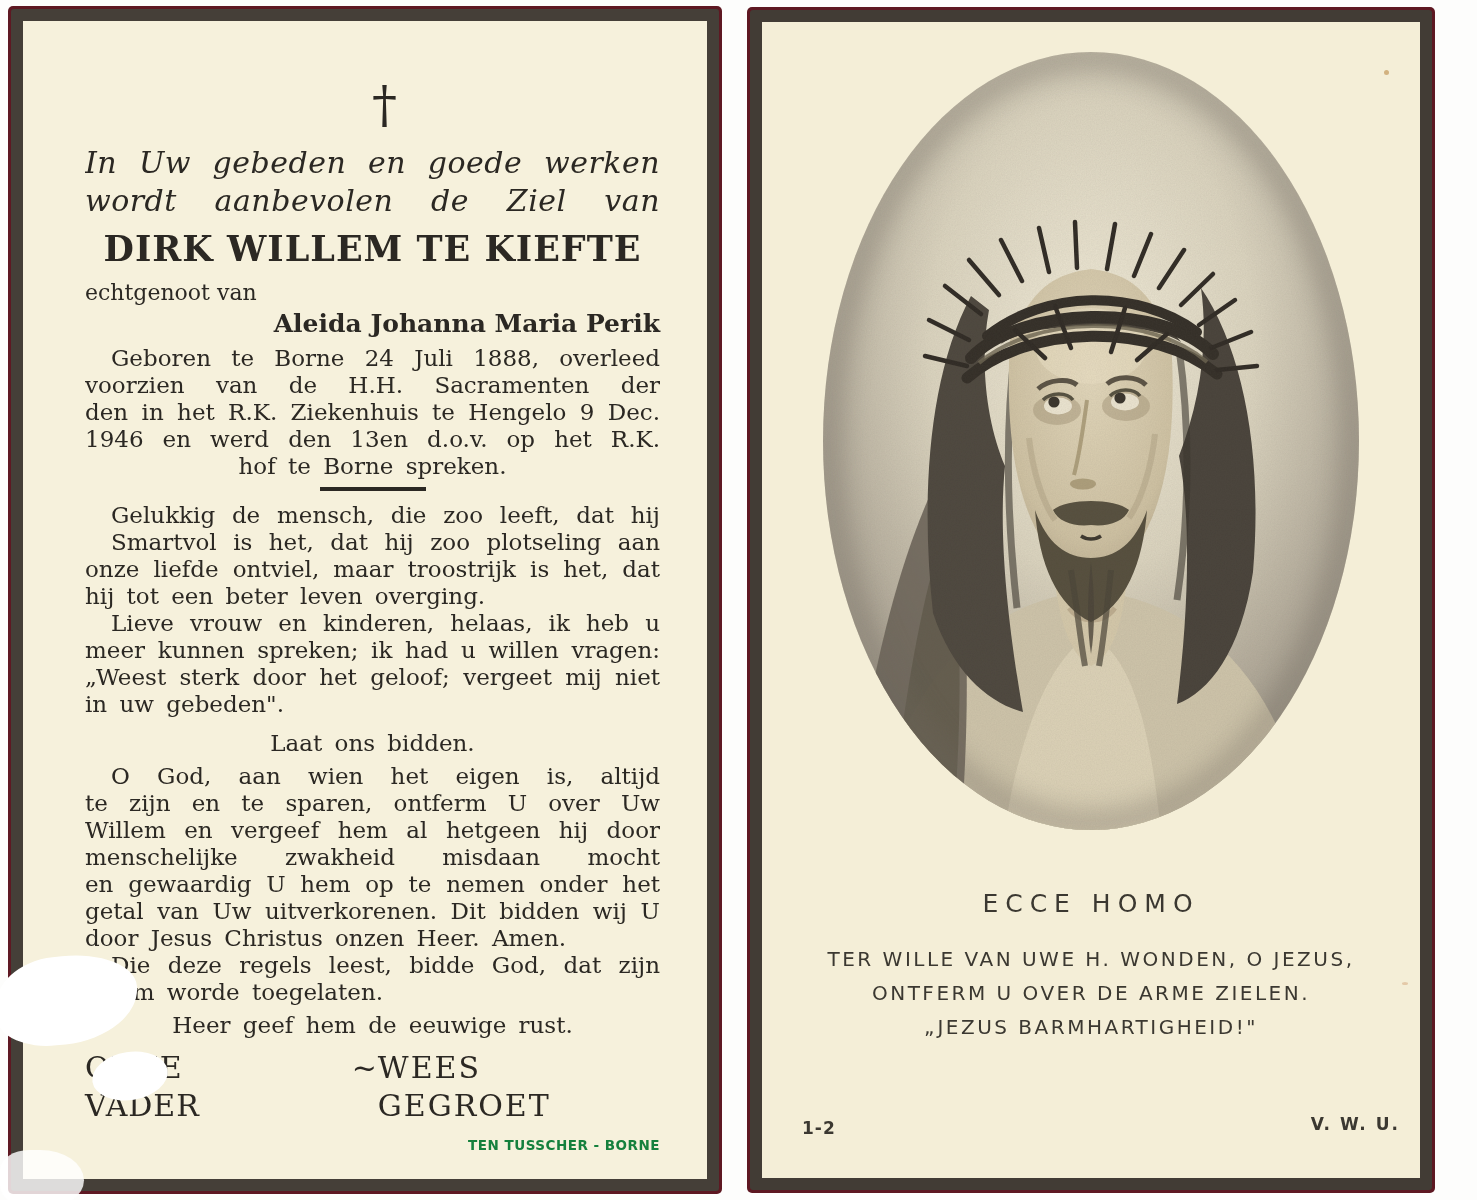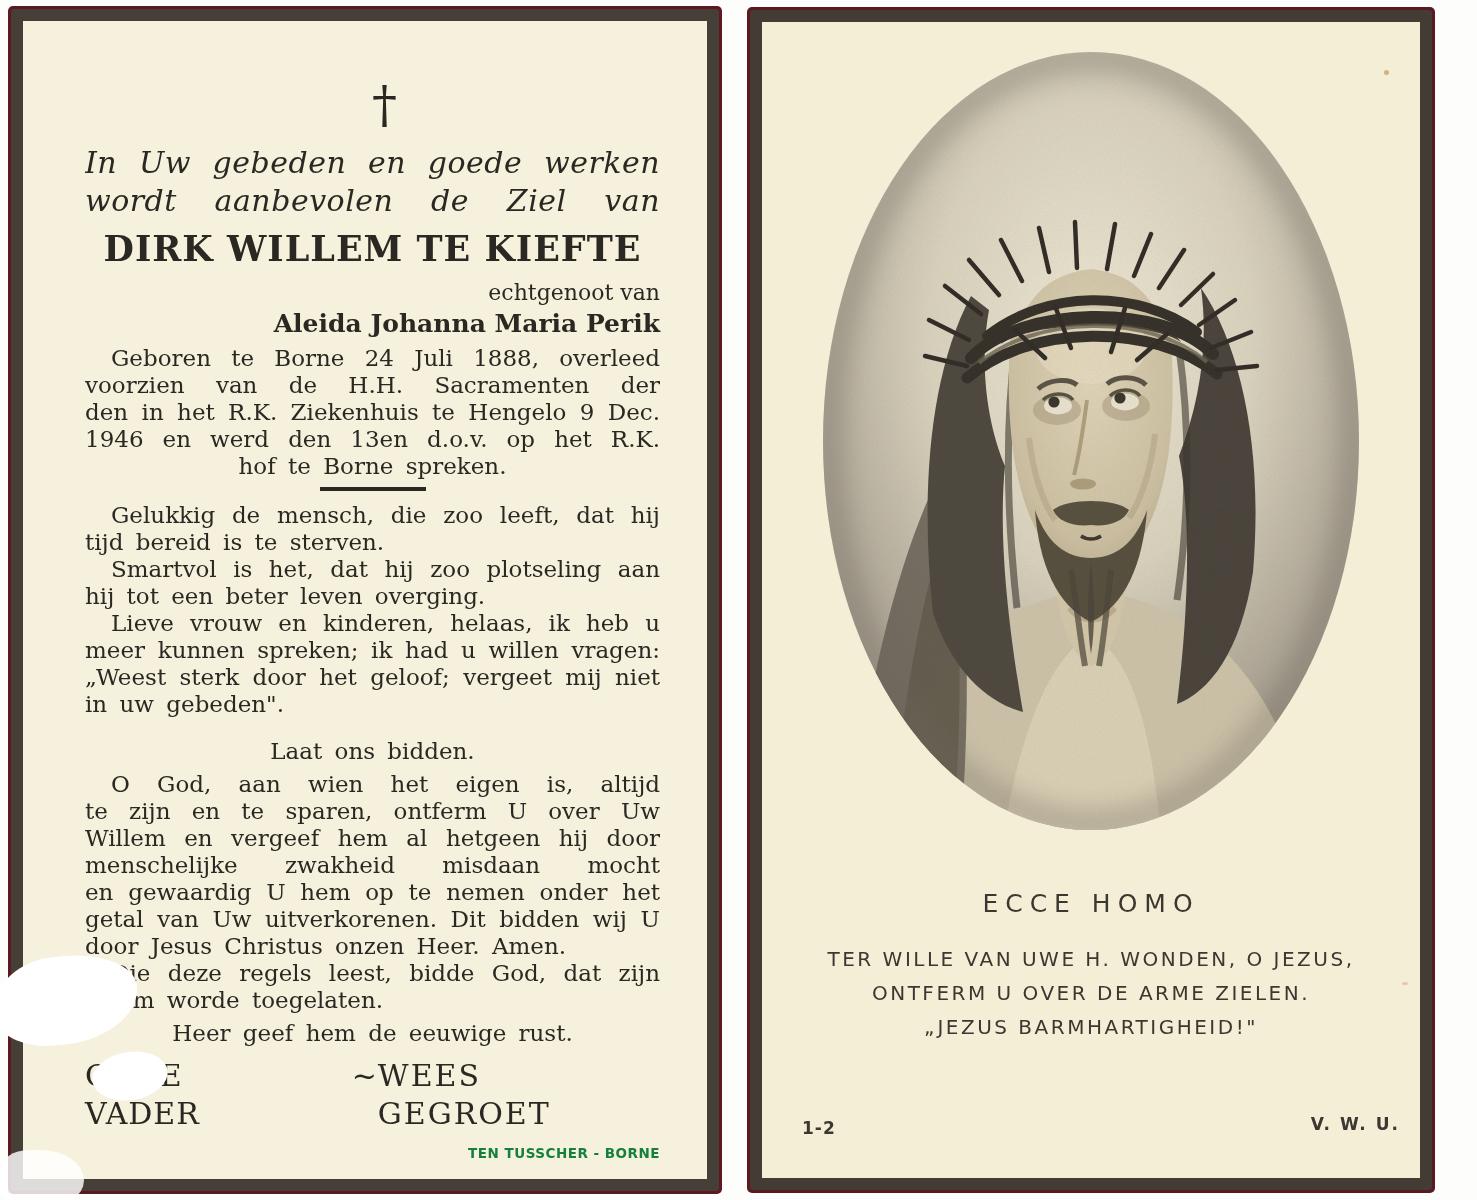--- a/index.html
+++ b/index.html
@@ -12,32 +12,32 @@
   .card-right { left:747px; top:7px; width:688px; height:1186px; }
   .band { width:100%; height:100%; box-sizing:border-box; padding:12px; border-radius:3px; }
   .paper { width:100%; height:100%; position:relative; overflow:hidden; box-sizing:border-box; }
 
   
   .content { padding:56px 47px 0 62px; }
   .cross { text-align:center; font-size:50px; line-height:56px; transform:translateX(12px); }
   .intro { margin-top:11px; font-style:italic; font-size:30px; letter-spacing:0.5px; word-spacing:10px; }
   .intro .jline { height:38px; line-height:38px; }
   .name { margin:7px 0 0; text-align:center; font-size:35px; line-height:43px; font-weight:bold; letter-spacing:1px; }
-  .relation { margin-top:11px; text-align:right; font-size:22px; line-height:24px; }
+  .relation { margin-top:11px; text-align:left; font-size:22px; line-height:24px; }
   .spouse   { margin-top:5px;  text-align:right; font-size:25px; line-height:28px; font-weight:bold; }
   .btxt { font-size:23px; word-spacing:5px; }
   .bio { margin-top:7px; }
   .jline { text-align:justify; height:27px; line-height:27px; overflow:hidden; }
   .jline::after { content:""; display:inline-block; width:100%; }
   .lline { height:27px; line-height:27px; }
   .cline { height:27px; line-height:27px; text-align:center; }
   .ind  { text-indent:26px; }
   .ind2 { padding-left:14px; }
   .divider { width:106px; height:4px; margin:7px auto 11px; }
-  .lob { margin-top:20px; }
+  .lob { margin-top:12px; }
   .prayer { margin-top:6px; }
   .rest { margin-top:6px; }
   .footer-prayers { margin-top:10px; display:flex; align-items:baseline; font-size:30px; line-height:38px; letter-spacing:1px; }
   .footer-dash { margin-left:48px; font-size:30px; }
   .footer-right { margin-left:auto; letter-spacing:2px; }
   .printer { margin-top:12px; text-align:right; font-family:"DejaVu Sans",sans-serif; font-size:13.5px; font-weight:bold; letter-spacing:0.5px; }
 
   
   .blotch { position:absolute; background:#ffffff; z-index:5; }
   .b1 { left:-12px; top:950px; width:142px; height:88px; border-radius:46% 54% 58% 42% / 55% 45% 62% 38%; transform:rotate(-6deg); }
@@ -78,24 +78,24 @@
             <div class="jline">voorzien van de H.H. Sacramenten der Sterven-</div>
             <div class="jline">den in het R.K. Ziekenhuis te Hengelo 9 Dec.</div>
             <div class="jline">1946 en werd den 13en d.o.v. op het R.K. Kerk-</div>
             <div class="cline">hof te Borne spreken.</div>
           </div>
 
           <div class="divider" style="background:#2b2823;"></div>
 
           <div class="btxt">
             <div class="jline ind">Gelukkig de mensch, die zoo leeft, dat hij al-</div>
-            <div class="lline">tijd bereid is te sterven.</div>
           </div>
           <div class="btxt">
             <div class="jline ind">Smartvol is het, dat hij zoo plotseling aan</div>
+            <div class="jline">onze liefde ontviel, maar troostrijk is het, dat</div>
             <div class="lline">hij tot een beter leven overging.</div>
           </div>
           <div class="btxt">
             <div class="jline ind">Lieve vrouw en kinderen, helaas, ik heb u niet</div>
             <div class="jline">meer kunnen spreken; ik had u willen vragen:</div>
             <div class="jline">„Weest sterk door het geloof; vergeet mij niet</div>
             <div class="lline">in uw gebeden".</div>
           </div>
 
           <div class="btxt lob cline">Laat ons bidden.</div>

